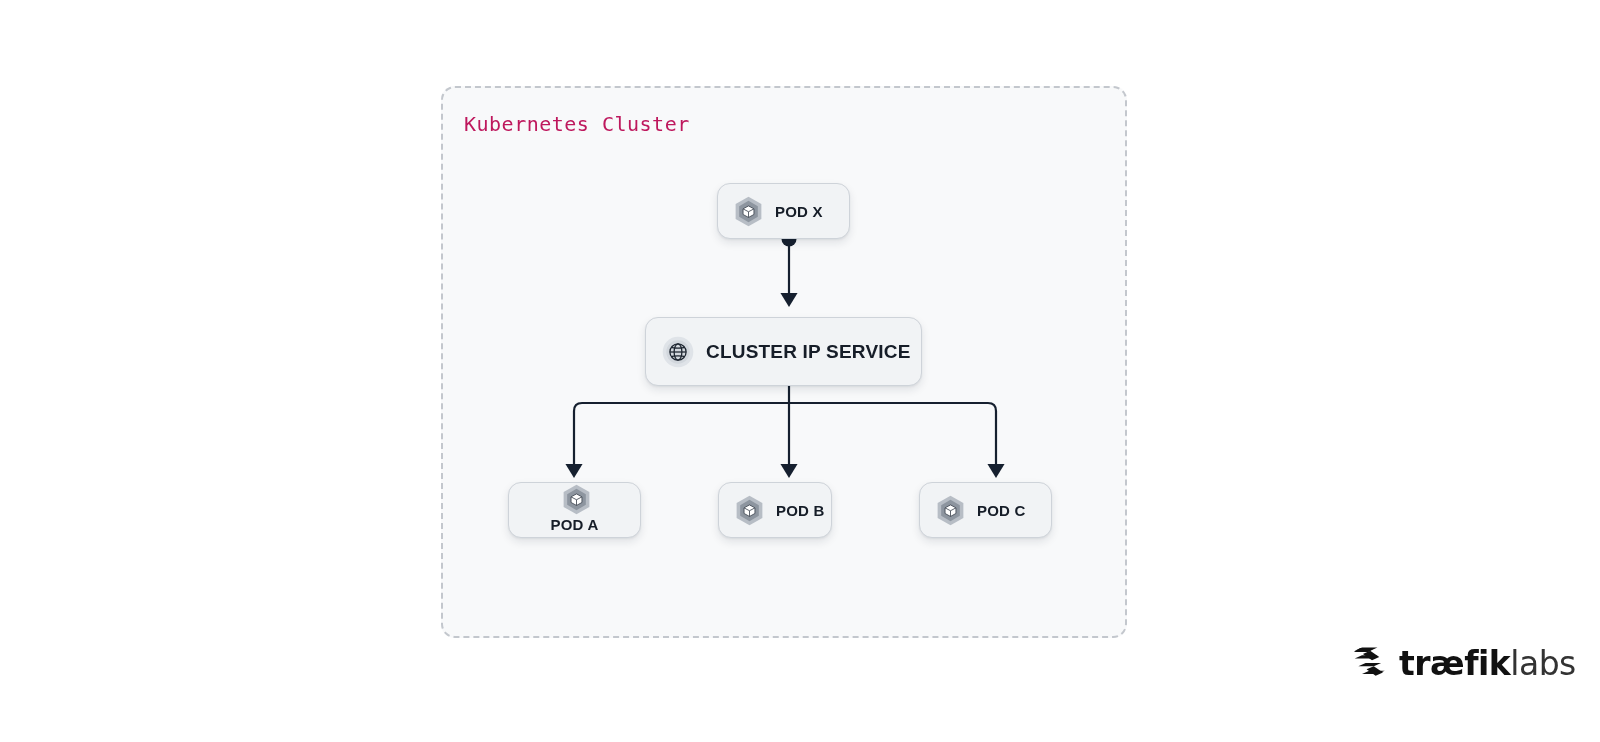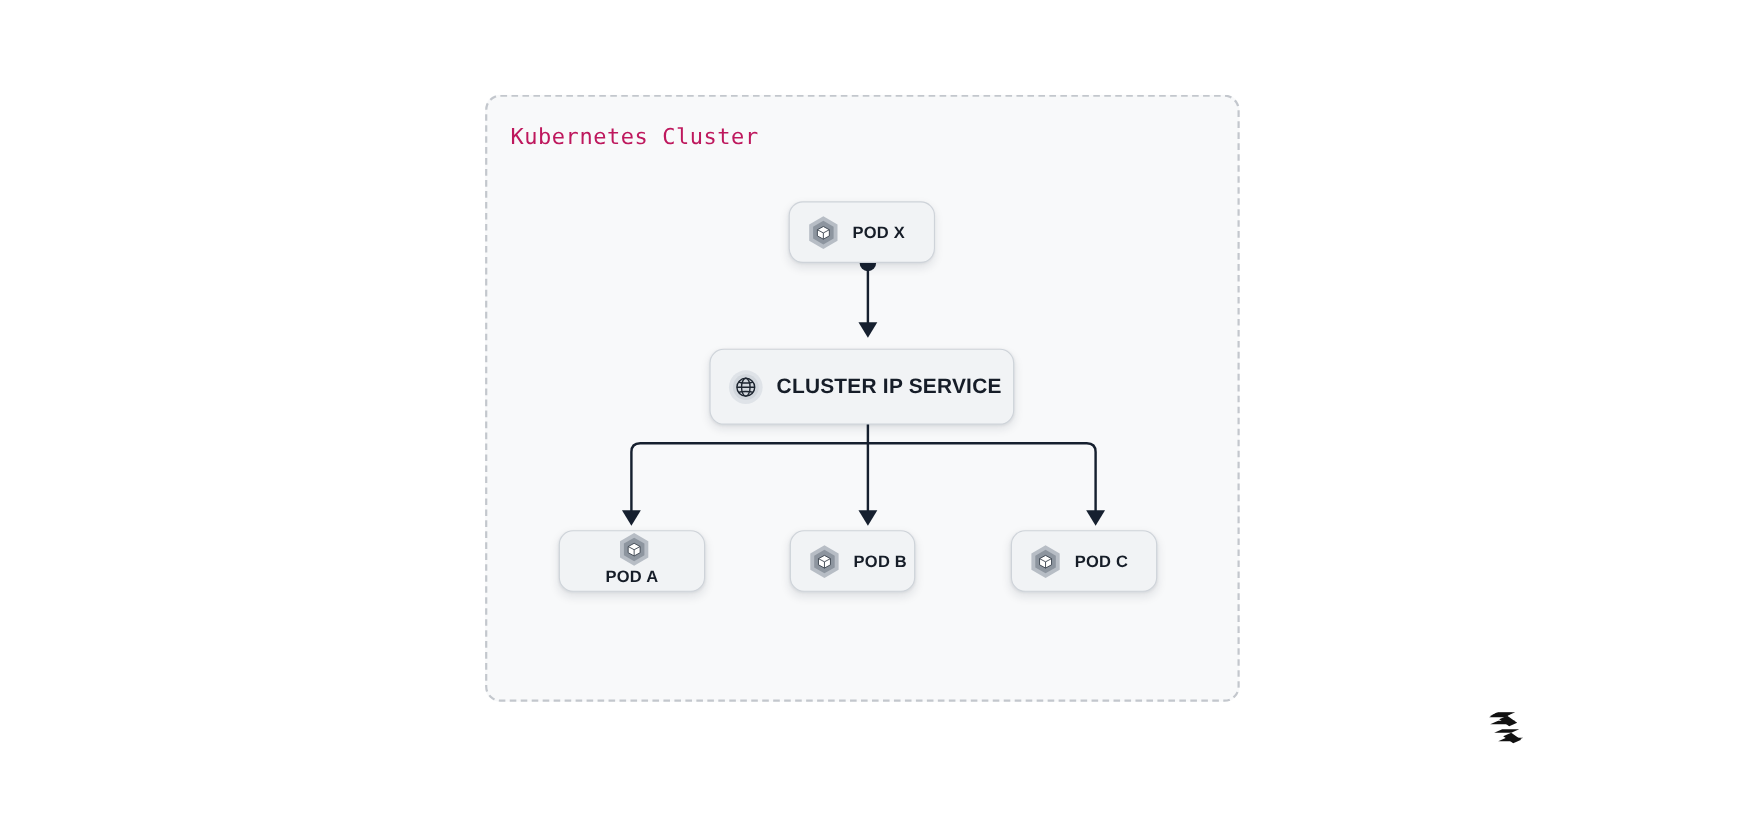--- a/index.html
+++ b/index.html
@@ -240,13 +240,14 @@
         <polygon points="2,5 16,11.5 23,8 9,1.5" opacity="0"></polygon>
         <path d="M3,3.5 L20,3.5 L28,0 L11,0 Z"></path>
         <path d="M3,12 L20,12 L28,8.5 L11,8.5 Z"></path>
         <path d="M7,20.5 L24,20.5 L32,17 L15,17 Z"></path>
         <path d="M11,29 L28,29 L36,25.5 L19,25.5 Z"></path>
         <path d="M20,3.5 L30,10.5 L22,14 L12,7 Z"></path>
         <path d="M24,20.5 L34,27.5 L26,31 L16,24 Z"></path>
       </g>
     </svg>
   </span>
+  <span class="logo-text"><span class="lt-bold">træfik</span><span class="lt-light">labs</span></span>
 </div>
 
 </body></html>

